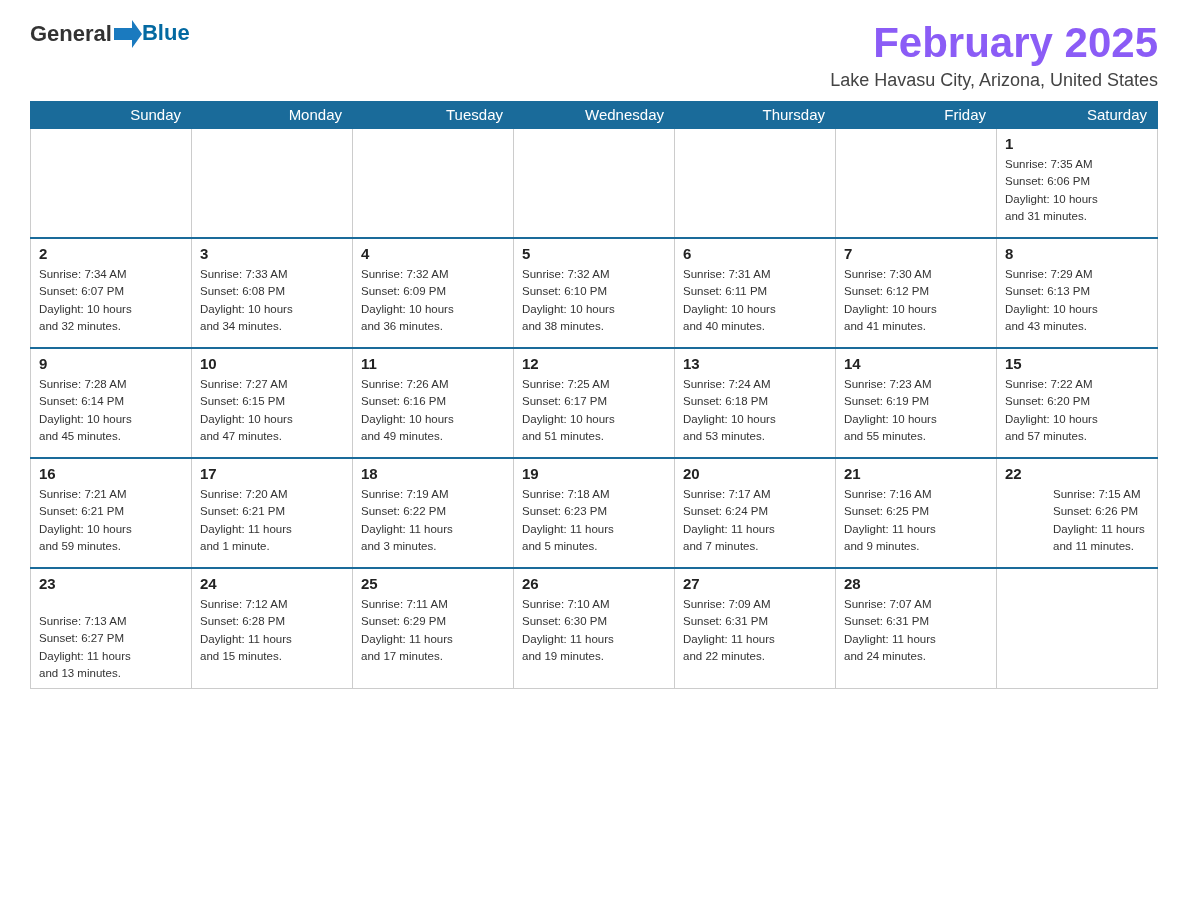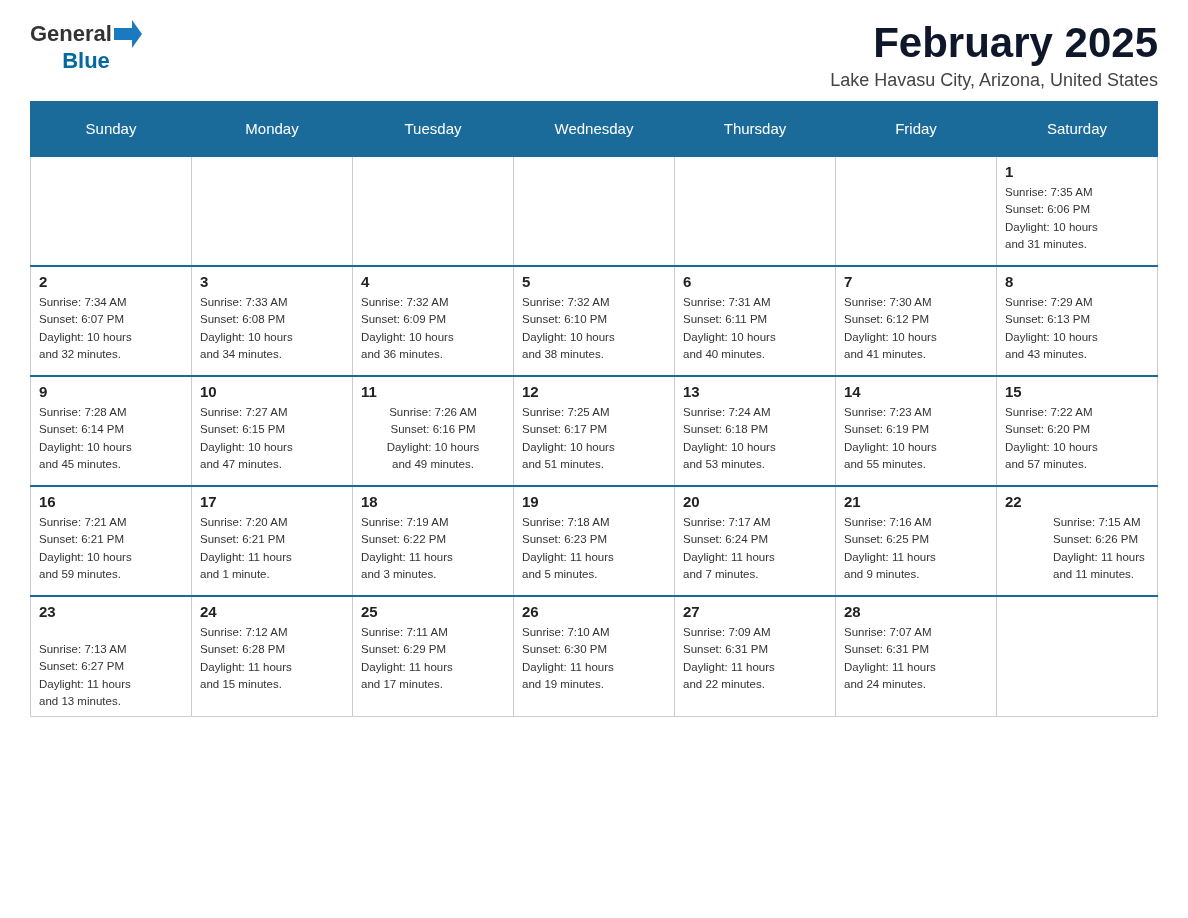--- a/index.html
+++ b/index.html
@@ -30,38 +30,38 @@
       width: 28px;
       height: 28px;
       margin-left: 2px;
     }
     .title-block {
       text-align: right;
     }
     .month-title {
       font-size: 42px;
       font-weight: bold;
-      color: #0f172a;
+      color: #8b5cf6;
       line-height: 1.1;
     }
     .location-title {
       font-size: 18px;
       color: #444;
       margin-top: 4px;
     }
     .calendar {
       width: 100%;
       border-collapse: collapse;
       margin-top: 10px;
     }
     .calendar th {
       background-color: #1a6b9a;
       color: #fff;
-      text-align: center;
-      padding: 18px 10px;
+      text-align: right;
+      padding: 4px 10px;
       font-size: 15px;
       font-weight: normal;
       border: 1px solid #1a6b9a;
     }
     .calendar td {
       vertical-align: top;
       border: 1px solid #ccc;
       padding: 6px 8px;
       width: 14.28%;
       height: 110px;
@@ -83,22 +83,22 @@
     .day-info {
       font-size: 11.5px;
       color: #333;
       line-height: 1.5;
     }
     .empty-cell {
       background: #f9f9f9;
     }
     .logo-wrapper {
       display: flex;
-      flex-direction: column;
-      align-items: center;
+      flex-direction: row;
+      align-items: flex-start;
     }
     .logo-line {
       display: flex;
       align-items: center;
     }
   </style>
 </head>
 <body>
 
 <div class="header">
@@ -207,21 +207,21 @@
         </td>
         <td>
           <span class="day-number">10</span>
           <div class="day-info" style="white-space: pre-line;">Sunrise: 7:27 AM
 Sunset: 6:15 PM
 Daylight: 10 hours
 and 47 minutes.</div>
         </td>
         <td>
           <span class="day-number">11</span>
-          <div class="day-info" style="white-space: pre-line; text-align: center;">Sunrise: 7:26 AM
+          <div class="day-info" style="white-space: pre-line;">Sunrise: 7:26 AM
 Sunset: 6:16 PM
 Daylight: 10 hours
 and 49 minutes.</div>
         </td>
         <td>
           <span class="day-number">12</span>
           <div class="day-info" style="white-space: pre-line;">Sunrise: 7:25 AM
 Sunset: 6:17 PM
 Daylight: 10 hours
 and 51 minutes.</div>

